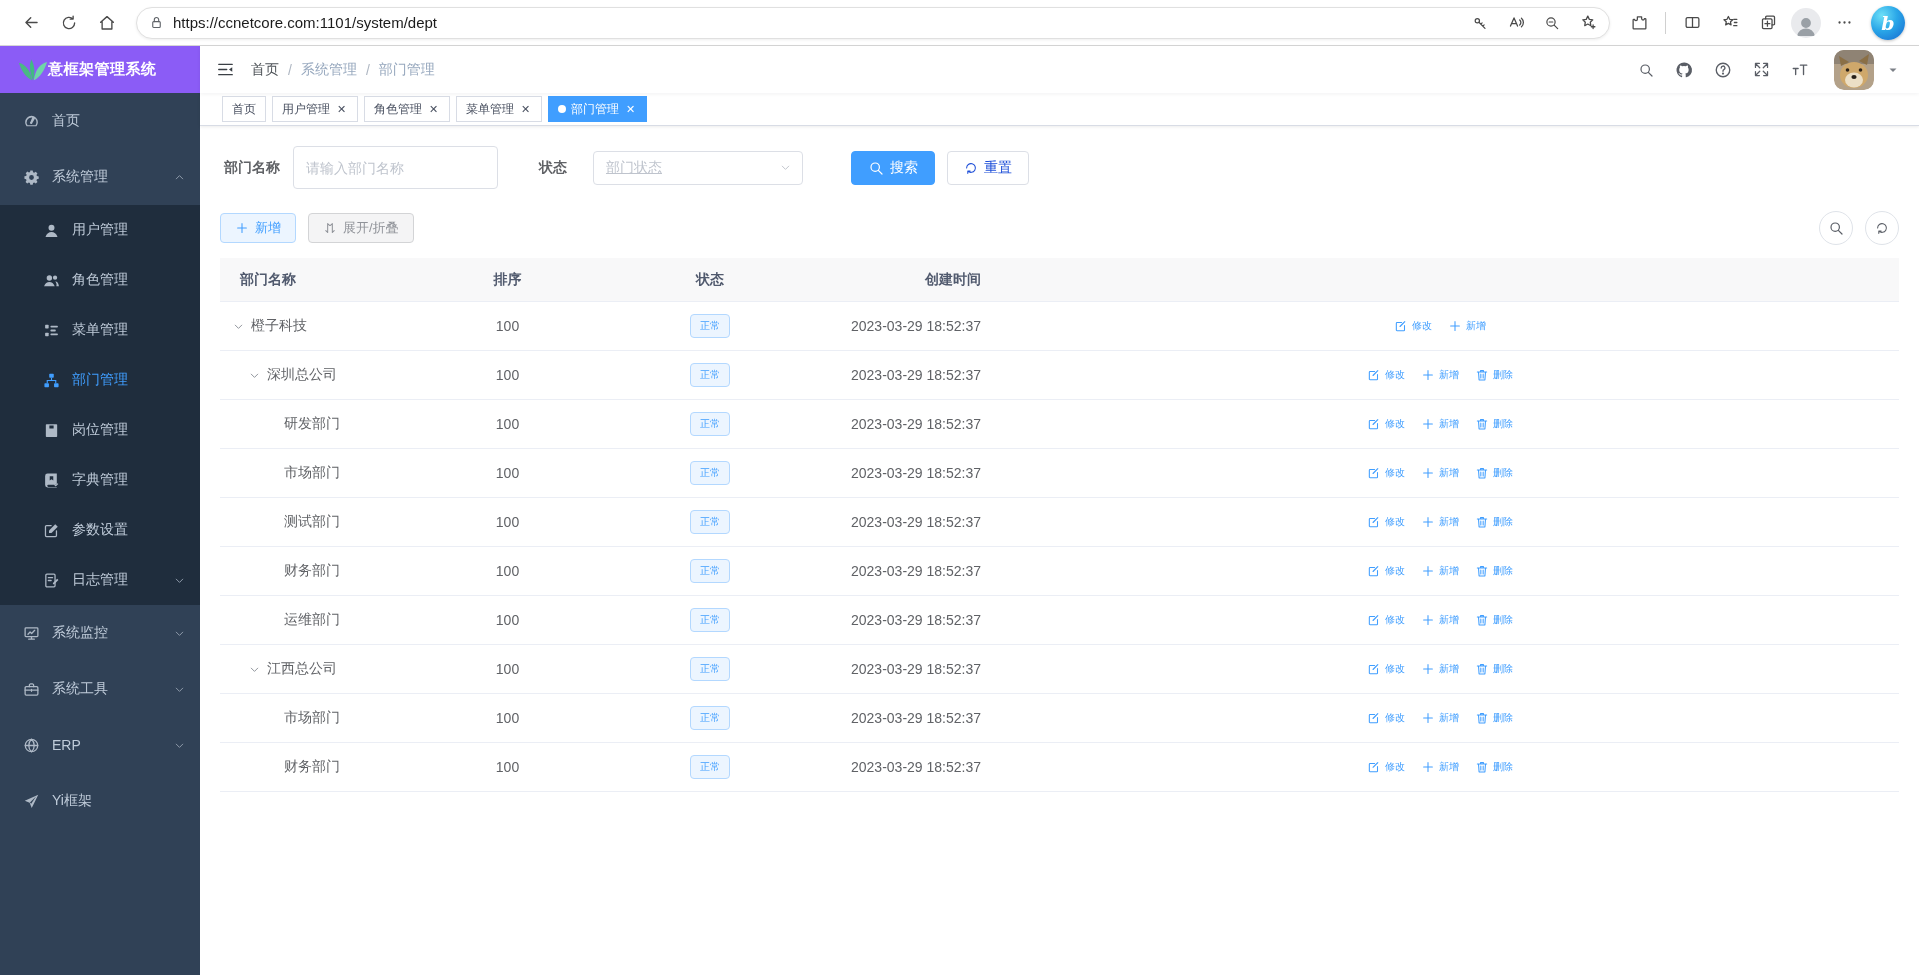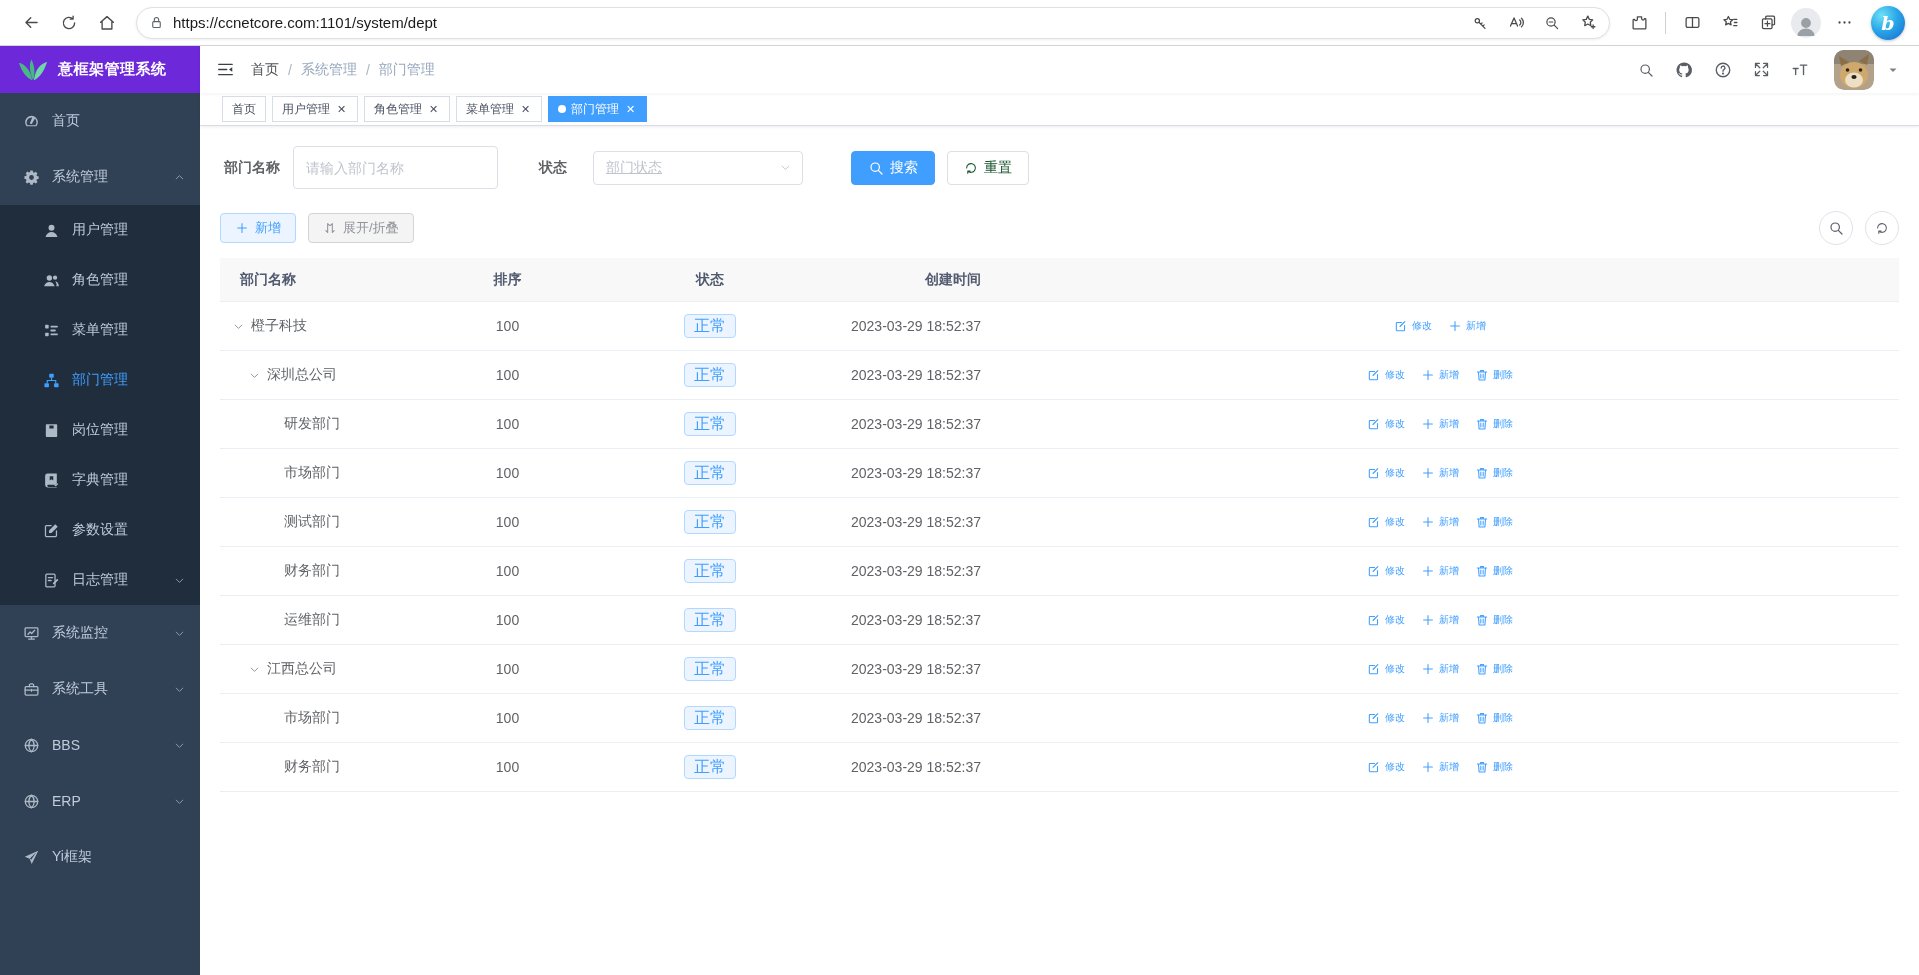--- a/index.html
+++ b/index.html
@@ -25,21 +25,21 @@
   .profile-chip { width:30px; height:30px; border-radius:50%; background:#e9eaed;
     display:flex; align-items:flex-end; justify-content:center; overflow:hidden; color:#9aa0a6; }
   .bing-badge { width:34px; height:34px; border-radius:50%; margin-left:6px;
     background:radial-gradient(circle at 32% 28%, #6ee0f7 0%, #2aa7e8 45%, #1667cf 100%);
     display:flex; align-items:center; justify-content:center; box-shadow:0 1px 3px rgba(0,0,0,.25); }
   .bing-badge span { color:#fff; font-weight:bold; font-style:italic; font-size:19px; font-family:"DejaVu Serif",serif; }
 
   
   .app { display:flex; height:929px; }
   .sidebar { width:200px; background:#304156; flex:none; display:flex; flex-direction:column; }
-  .logo { height:47px; background:#6d28d9; display:flex; align-items:center; padding-left:18px; gap:10px; flex:none; }
+  .logo { height:47px; background:#8b5cf6; display:flex; align-items:center; padding-left:18px; flex:none; }
   .logo-title { color:#fff; font-size:15px; font-weight:bold; letter-spacing:.5px; }
   .menu { flex:1; overflow:hidden; }
   .menu-item { height:56px; display:flex; align-items:center; padding:0 14px 0 22px;
     color:#bfcbd9; font-size:14px; cursor:pointer; }
   .menu-item .m-icon { width:18px; color:#aeb9c6; margin-right:12px; flex:none; }
   .menu-item .m-label { flex:1; }
   .menu-item .m-arrow { color:#8f9bab; }
   .submenu { background:#1f2d3d; }
   .submenu .menu-item { height:50px; padding-left:42px; }
   .menu-item.active, .menu-item.active .m-icon { color:#409eff; }
@@ -80,21 +80,21 @@
     font-family:"Liberation Sans","DejaVu Sans",sans-serif; }
   .f-input::placeholder { color:#bfc4cd; }
   .f-select { width:210px; height:34px; border:1px solid #dcdfe6; border-radius:4px;
     margin-left:13px; display:flex; align-items:center; padding:0 10px 0 12px;
     color:#bfc4cd; font-size:14px; cursor:pointer; }
   .f-select .ph { flex:1;text-decoration:underline; }
   .f-select .m-arrow { color:#c0c4cc; }
   .gap-status { margin-left:41px; }
   .btn { height:34px; border-radius:4px; border:1px solid #dcdfe6; background:#fff;
     display:inline-flex; align-items:center; justify-content:center; gap:6px;
-    font-size:14px; color:#14532d; padding:0 16px; cursor:pointer;
+    font-size:14px; color:#1d4ed8; padding:0 16px; cursor:pointer;
     font-family:"Liberation Sans","DejaVu Sans",sans-serif; }
   .btn-primary { background:#409eff; border-color:#409eff; color:#fff; }
   .btn-search { margin-left:48px; }
   .btn-reset { margin-left:12px; }
 
   .toolbar-row { display:flex; align-items:center; margin-top:22px; }
   .btn-sm { height:30px; font-size:13px; padding:0 14px; }
   .btn-plain-primary { background:#ecf5ff; border-color:#b3d8ff; color:#409eff; }
   .btn-plain-info { background:#f4f4f5; border-color:#d3d4d6; color:#909399; margin-left:12px; }
   .toolbar-right { margin-left:auto; display:flex; align-items:center; gap:12px; }
@@ -107,21 +107,21 @@
   .t-row { display:flex; align-items:center; height:49px; border-bottom:1px solid #ebeef5; }
   .t-head { background:#f8f8f9; color:#515a6e; font-weight:bold; height:44px; border-bottom:1px solid #ebeef5; }
   .c0 { width:150px; flex:none; display:flex; align-items:center; }
   .c1 { width:275px; flex:none; text-align:center; }
   .c2 { width:130px; flex:none; text-align:center; }
   .c3 { width:206px; flex:none; text-align:right; }
   .c4 { flex:1; display:flex; align-items:center; justify-content:center; gap:16px; }
   .t-head .c0 { padding-left:20px; }
   .tree-caret { color:#8f939a; margin-right:6px; flex:none; cursor:pointer; }
   .badge { display:inline-block; background:#ecf5ff; border:1px solid #b3d8ff; color:#409eff;
-    font-size:16px; line-height:20px; padding:1px 9px; border-radius:4px; }
+    font-size:10px; line-height:20px; padding:1px 9px; border-radius:4px; }
   .a-link { color:#409eff; display:inline-flex; align-items:center; gap:4px;
     font-size:10px; cursor:pointer; white-space:nowrap; }
 </style>
 </head>
 <body>
 
 <div class="browser-bar">
   <span class="b-btn">
       <span class="icn">
         <svg viewBox="0 0 24 24" width="19" height="19" fill="none" stroke="currentColor" stroke-width="1.8" stroke-linecap="round" stroke-linejoin="round">
@@ -388,34 +388,20 @@
           </span>
    </div>
         <div class="menu-item">
      <span class="icn m-icon">
             <svg viewBox="0 0 24 24" width="17" height="17" fill="none" stroke="currentColor" stroke-width="1.8" stroke-linecap="round" stroke-linejoin="round">
               <rect x="3" y="8" width="18" height="12" rx="1.6"></rect>
               <path d="M9 8V6a1.8 1.8 0 0 1 1.8-1.8h2.4A1.8 1.8 0 0 1 15 6v2M3 13h18M12 12v2.5"></path>
             </svg>
           </span>
      <span class="m-label">系统工具</span>
-     <span class="icn m-arrow">
-            <svg viewBox="0 0 24 24" width="13" height="13" fill="none" stroke="currentColor" stroke-width="1.8" stroke-linecap="round" stroke-linejoin="round">
-              <path d="M6 9.5l6 6 6-6"></path>
-            </svg>
-          </span>
-   </div>
-        <div class="menu-item">
-     <span class="icn m-icon">
-            <svg viewBox="0 0 24 24" width="17" height="17" fill="none" stroke="currentColor" stroke-width="1.8" stroke-linecap="round" stroke-linejoin="round">
-              <circle cx="12" cy="12" r="8.8"></circle>
-              <path d="M3.2 12h17.6M12 3.2c2.6 2.4 3.9 5.4 3.9 8.8s-1.3 6.4-3.9 8.8c-2.6-2.4-3.9-5.4-3.9-8.8s1.3-6.4 3.9-8.8z"></path>
-            </svg>
-          </span>
-     <span class="m-label">BBS</span>
      <span class="icn m-arrow">
             <svg viewBox="0 0 24 24" width="13" height="13" fill="none" stroke="currentColor" stroke-width="1.8" stroke-linecap="round" stroke-linejoin="round">
               <path d="M6 9.5l6 6 6-6"></path>
             </svg>
           </span>
    </div>
         <div class="menu-item">
      <span class="icn m-icon">
             <svg viewBox="0 0 24 24" width="17" height="17" fill="none" stroke="currentColor" stroke-width="1.8" stroke-linecap="round" stroke-linejoin="round">
               <circle cx="12" cy="12" r="8.8"></circle>

